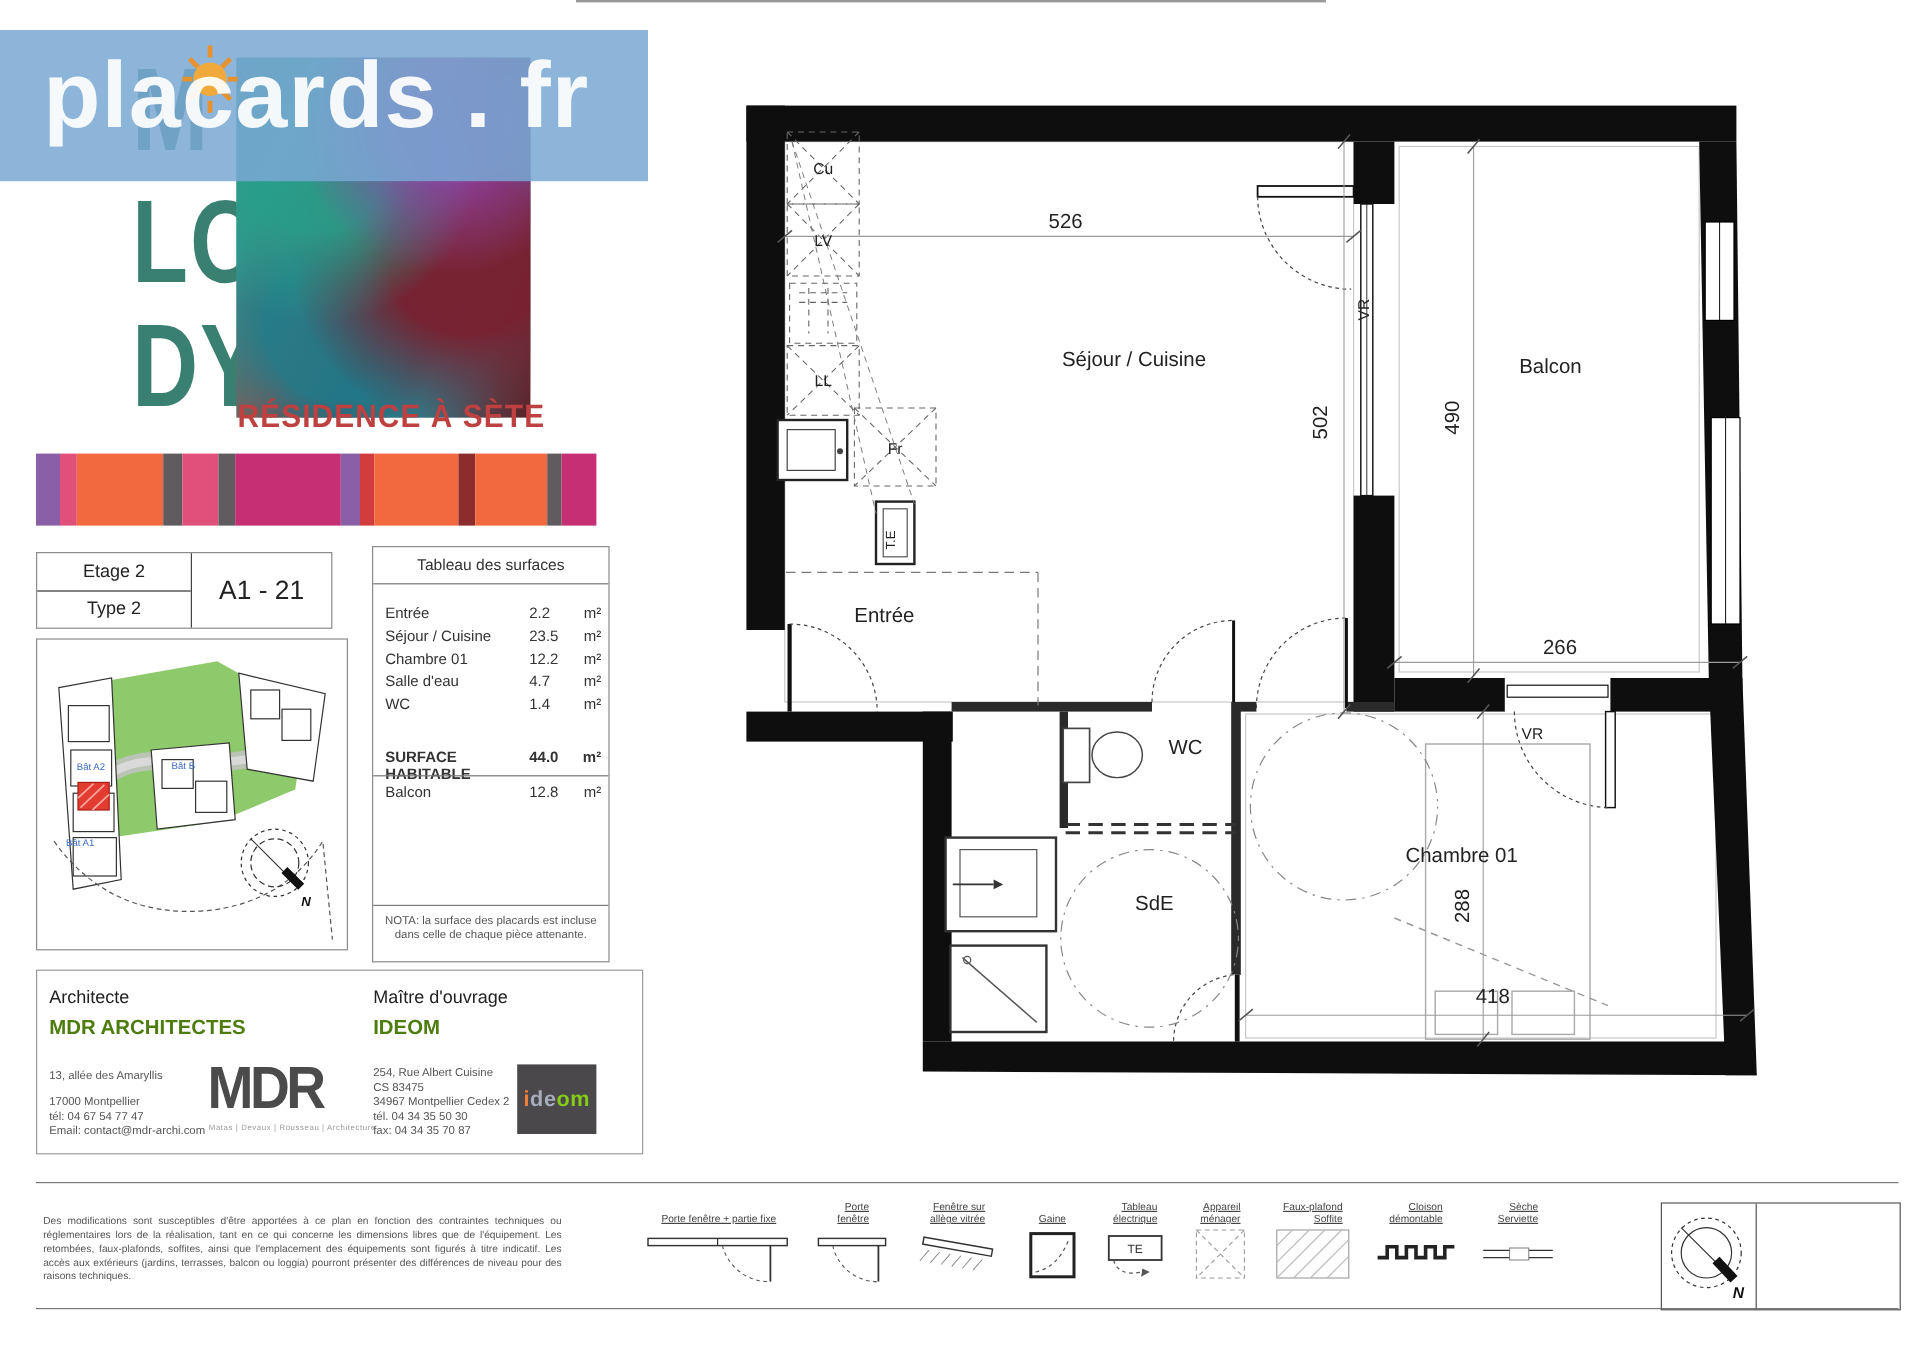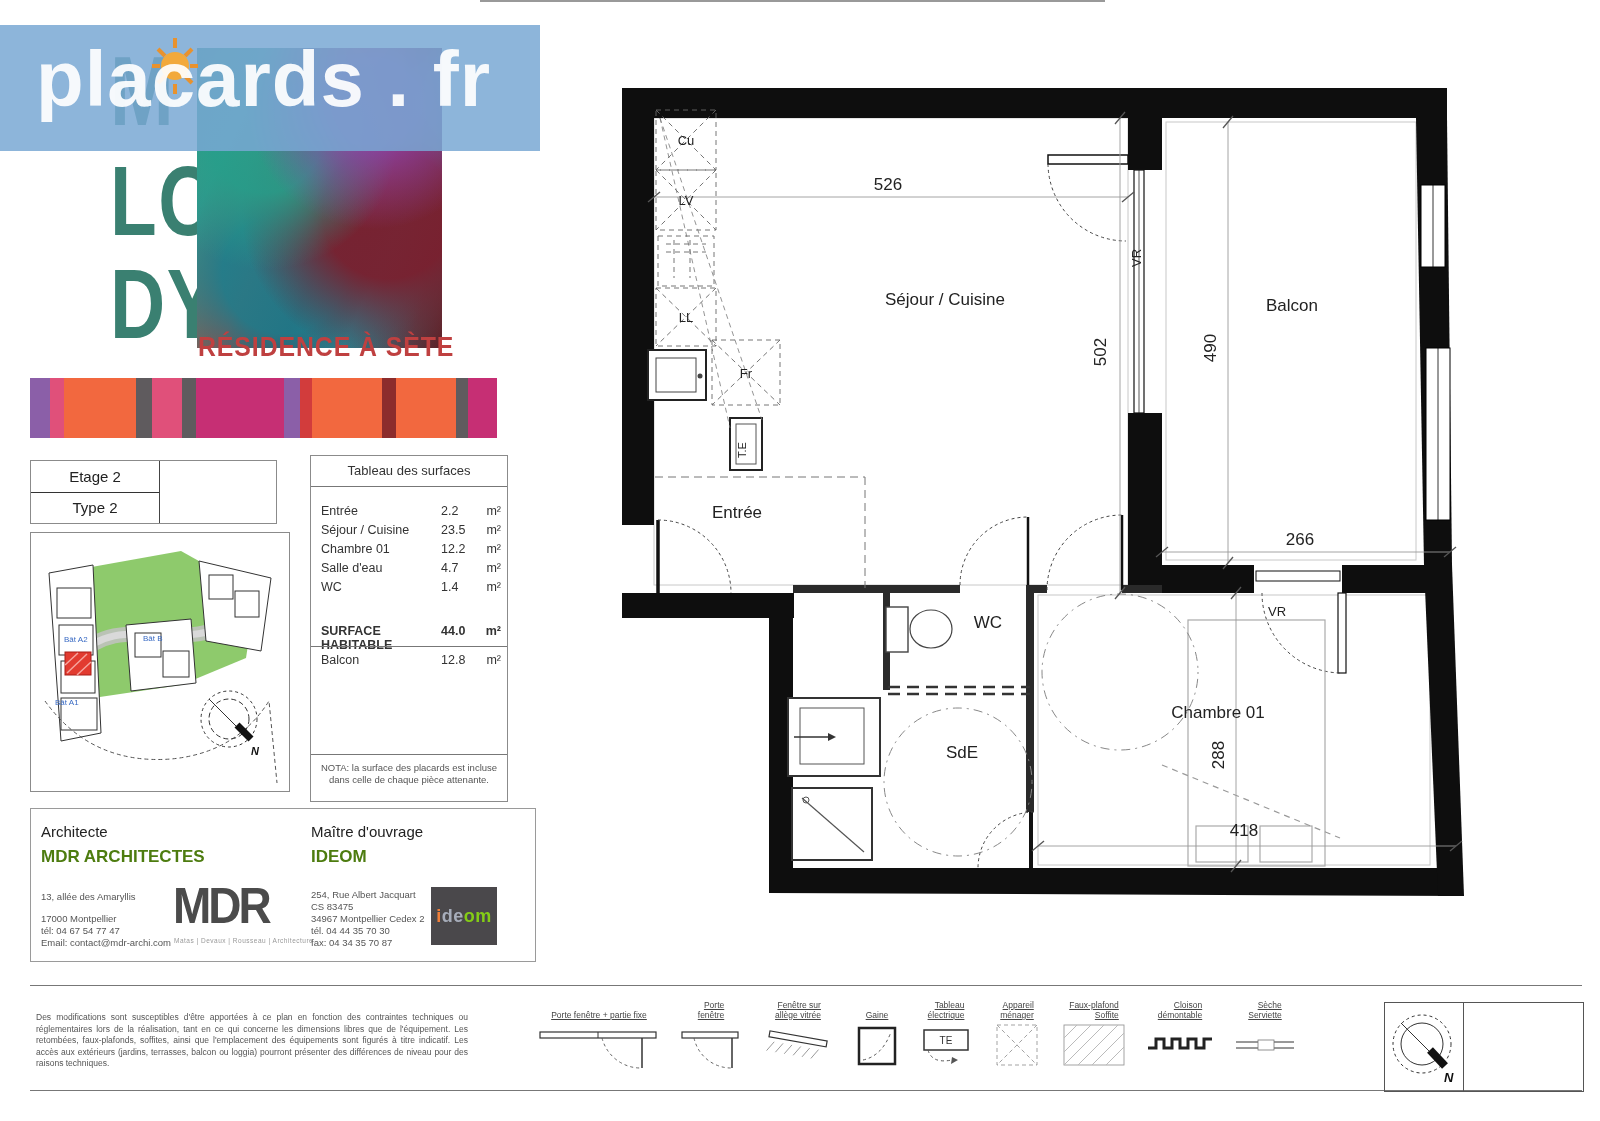--- a/index.html
+++ b/index.html
@@ -109,20 +109,21 @@
       <div style="width:60px;background:#f2683f"></div>
     <div style="width:12px;background:#5f5b5e"></div>
       <div style="width:29px;background:#c62f74"></div>
   </div>
 
   <div class="abs box unitbox">
     <div class="unit-left">
       <div class="unit-cell">Etage 2</div>
       <div class="unit-cell">Type 2</div>
     </div>
+    <div class="unit-right">A1 - 21</div>
   </div>
 
   <div class="abs box" style="left:30px;top:532px;width:258px;height:258px;">
     <svg width="256" height="256" viewBox="0 0 256 256">
       <polygon points="55,35 150,18 225,60 215,125 150,152 62,165 38,120" fill="#82c45c" opacity=".9"></polygon>
       <path d="M 45,125 C 90,75 150,125 210,85" stroke="#c2c2c2" stroke-width="15" fill="none" opacity=".85"></path>
       <path d="M 45,125 C 90,75 150,125 210,85" stroke="#d9d9d9" stroke-width="7" fill="none"></path>
 
       <g fill="#ffffff" stroke="#333" stroke-width="1">
         <polygon points="18,40 62,32 70,200 30,208"></polygon>
@@ -207,24 +208,24 @@
     <div class="abs h-name" style="left:10px;top:38px;">MDR ARCHITECTES</div>
     <div class="abs tiny" style="left:10px;top:82px;">13, allée des Amaryllis</div>
     <div class="abs tiny" style="left:10px;top:104px;">17000 Montpellier</div>
     <div class="abs tiny" style="left:10px;top:116px;">tél: 04 67 54 77 47</div>
     <div class="abs tiny" style="left:10px;top:128px;">Email: contact@mdr-archi.com</div>
     <div class="abs mdrlogo" style="left:142px;top:68px;">MDR</div>
     <div class="abs mdrtag" style="left:143px;top:128px;">Matas | Devaux | Rousseau | Architecture</div>
 
     <div class="abs h-small" style="left:280px;top:14px;">Maître d'ouvrage</div>
     <div class="abs h-name" style="left:280px;top:38px;">IDEOM</div>
-    <div class="abs tiny" style="left:280px;top:80px;">254, Rue Albert Jacquart</div>
+    <div class="abs tiny" style="left:280px;top:80px;">254, Rue Albert Cuisine</div>
     <div class="abs tiny" style="left:280px;top:92px;">CS 83475</div>
     <div class="abs tiny" style="left:280px;top:104px;">34967 Montpellier Cedex 2</div>
-    <div class="abs tiny" style="left:280px;top:116px;">tél. 04 44 35 70 30</div>
+    <div class="abs tiny" style="left:280px;top:116px;">tél. 04 34 35 50 30</div>
     <div class="abs tiny" style="left:280px;top:128px;">fax: 04 34 35 70 87</div>
     <div class="abs ideombox" style="left:400px;top:78px;">
       <span style="color:#ef7f3a">i</span>
       <span style="color:#a7adba">de</span>
       <span style="color:#84cc16">om</span>
     </div>
   </div>
 
   <svg class="abs" style="left:610px;top:80px;" width="995" height="895" viewBox="610 80 995 895">
 

